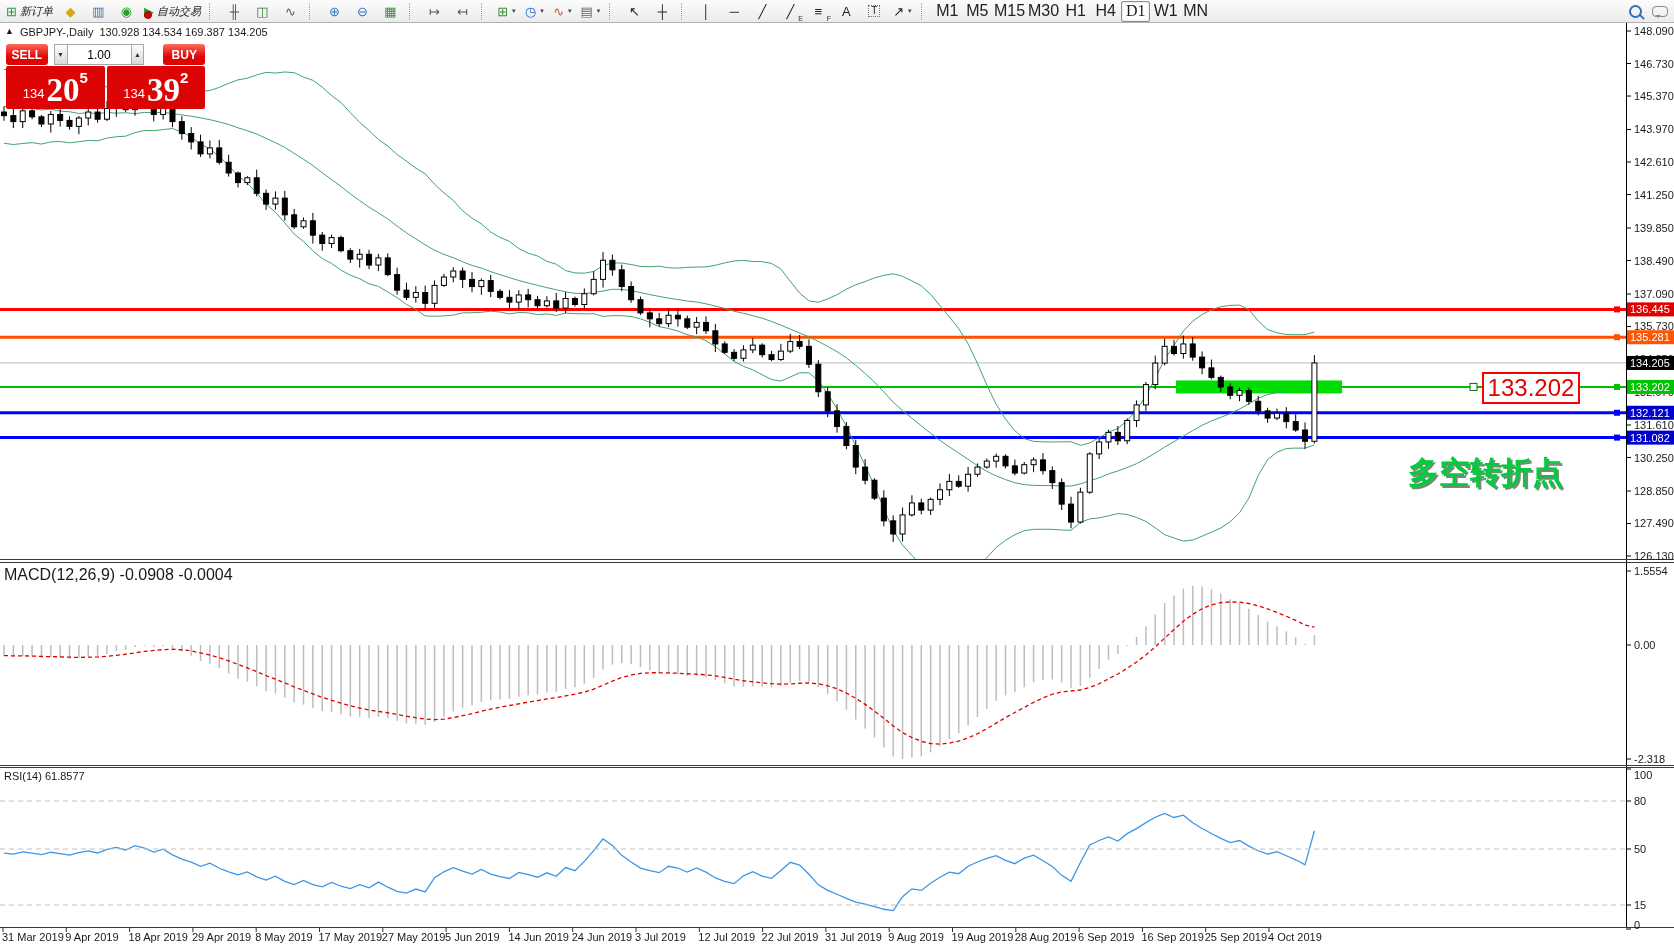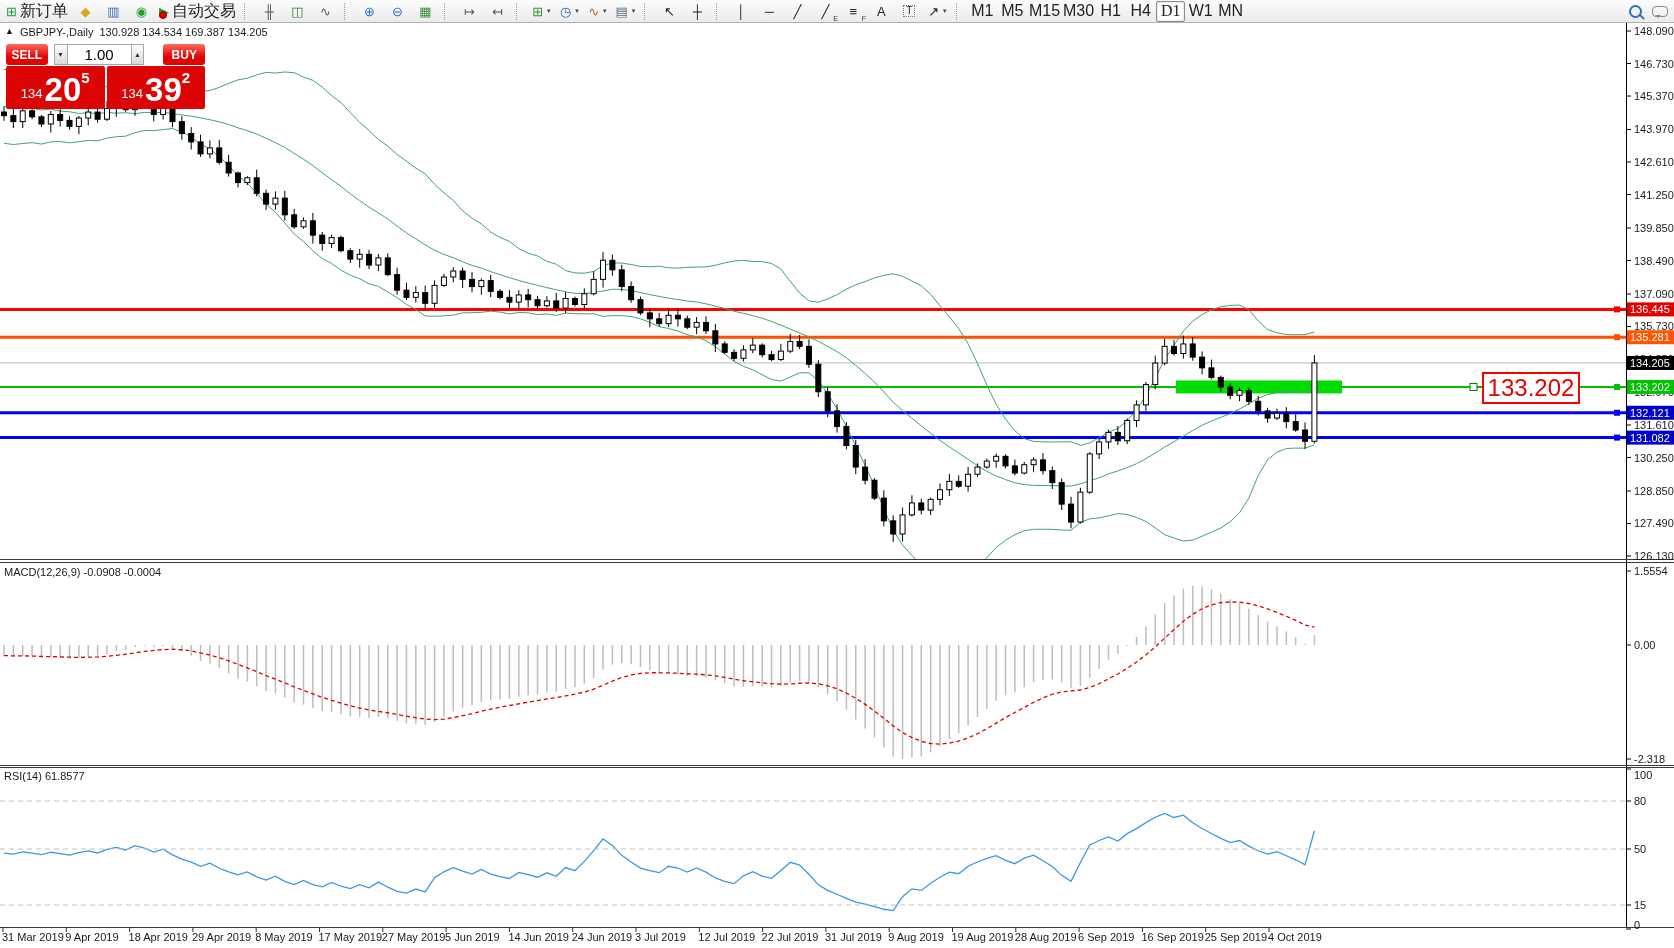--- a/index.html
+++ b/index.html
@@ -8,21 +8,21 @@
   
   #toolbar{position:absolute;left:0;top:0;width:1674px;height:23px;
     background:linear-gradient(#fcfcfc,#ebebeb);border-bottom:1px solid #b0b0b0;
     display:flex;align-items:center;gap:1px;padding-left:3px;box-sizing:border-box;}
   .tbtn{height:19px;min-width:21px;display:flex;align-items:center;justify-content:center;
     border:1px solid transparent;border-radius:2px;font-size:13px;gap:3px;padding:0 2px;
     position:relative;cursor:default;}
   .tbtn .glyph{font-size:13px;line-height:1;}
   .tbtn .sub{position:absolute;right:0px;bottom:-1px;font-size:7px;color:#333;}
   .tbtn .dd{font-size:7px;color:#444;margin-left:1px;}
-  .tbtn .lbl{font-size:16px;color:#1a1a1a;}
+  .tbtn .lbl{font-size:11px;color:#1a1a1a;font-style:italic;}
   .tbtn .badge{position:absolute;left:2px;bottom:2px;width:6px;height:6px;border-radius:50%;
     background:#e00000;border:1px solid #900;}
   .tbtn.boxed .glyph{border:1px dotted #777;padding:0 2px;font-size:10px;}
   .tsep{width:7px;height:17px;border-left:1px dotted #9a9a9a;margin:0 3px 0 4px;}
   .tf{height:19px;min-width:27px;display:flex;align-items:center;justify-content:center;
     font-size:16px;color:#222;border:1px solid transparent;border-radius:2px;}
   .tf.active{background:#fff;border:1px solid #8e8e8e;box-shadow:inset 0 0 2px #bbb;font-family:Liberation Serif, serif;}
   #tb-right{position:absolute;right:6px;top:0;height:23px;display:flex;align-items:center;gap:10px;}
   .mag{width:9px;height:9px;border:2px solid #2f6fbf;border-radius:50%;position:relative;}
   .mag:after{content:"";position:absolute;left:8px;top:9px;width:6px;height:2px;background:#2f6fbf;
@@ -34,34 +34,34 @@
   #chart-title{position:absolute;left:5px;top:26px;font-size:11px;color:#1a1a1a;display:flex;gap:6px;}
   #chart-title .tri{font-size:9px;}
   
   #trade-panel{position:absolute;left:6px;top:44px;width:199px;}
   #tp-row1{display:flex;height:21px;gap:0px;}
   .tp-btn{width:45px;background:linear-gradient(#ff6a5e,#e00505 60%);color:#fff;font-size:12px;
     font-weight:bold;display:flex;align-items:center;justify-content:center;border-radius:3px;}
   .spin{width:15px;background:linear-gradient(#fdfdfd,#d9d9d9);border:1px solid #a8a8a8;
     display:flex;align-items:center;justify-content:center;font-size:7px;color:#333;box-sizing:border-box;}
   #tp-vol{width:63px;border:1px solid #a8a8a8;border-left:none;border-right:none;text-align:center;
-    font-size:15px;font-family:"Liberation Sans",sans-serif;padding:0;}
+    font-size:12px;font-family:"Liberation Sans",sans-serif;padding:0;}
   #tp-row2{display:flex;gap:2px;margin-top:1px;height:43px;}
   .px-cell{flex:1;background:#dc0404;color:#fff;display:flex;align-items:flex-end;
     justify-content:center;padding-bottom:4px;border-radius:2px;}
   .px-sm{font-size:13px;margin-right:2px;line-height:1.6;}
-  .px-lg{font-size:33px;font-weight:bold;line-height:0.92;}
+  .px-lg{font-size:33px;font-weight:bold;line-height:0.92;font-family:Liberation Serif, serif;}
   .px-sup{font-size:15px;font-weight:bold;align-self:flex-start;margin-top:3px;}
   
   #price-box{position:absolute;left:1482px;top:372px;width:94px;height:28px;background:#fff;
     border:2px solid #ff0000;color:#e60000;font-size:24px;display:flex;align-items:center;
     justify-content:center;letter-spacing:0px;}
   #cn-note{position:absolute;left:1408px;top:452px;font-size:31px;font-weight:bold;color:#00cc3c;
     text-shadow:2px 2px 0 rgba(96,116,96,.85);white-space:nowrap;}
-  #macd-label{position:absolute;left:4px;top:566px;font-size:11px;color:#1a1a1a;}
+  #macd-label{position:absolute;left:4px;top:566px;font-size:16px;color:#1a1a1a;}
   #rsi-label{position:absolute;left:4px;top:770px;font-size:11px;color:#1a1a1a;}
   svg text{font-family:"Liberation Sans",sans-serif;}
 </style>
 </head>
 <body>
 
 <div id="app">
 
   <div id="toolbar">
       <div class="tbtn">
@@ -778,13 +778,14 @@
         <span class="px-lg">39</span>
         <span class="px-sup">2</span>
       </div>
     </div>
   </div>
 
   <div id="macd-label">MACD(12,26,9) -0.0908 -0.0004</div>
   <div id="rsi-label">RSI(14) 61.8577</div>
 
   <div id="price-box">133.202</div>
+  <div id="cn-note">多空转折点</div>
 </div>
 
 </body></html>

